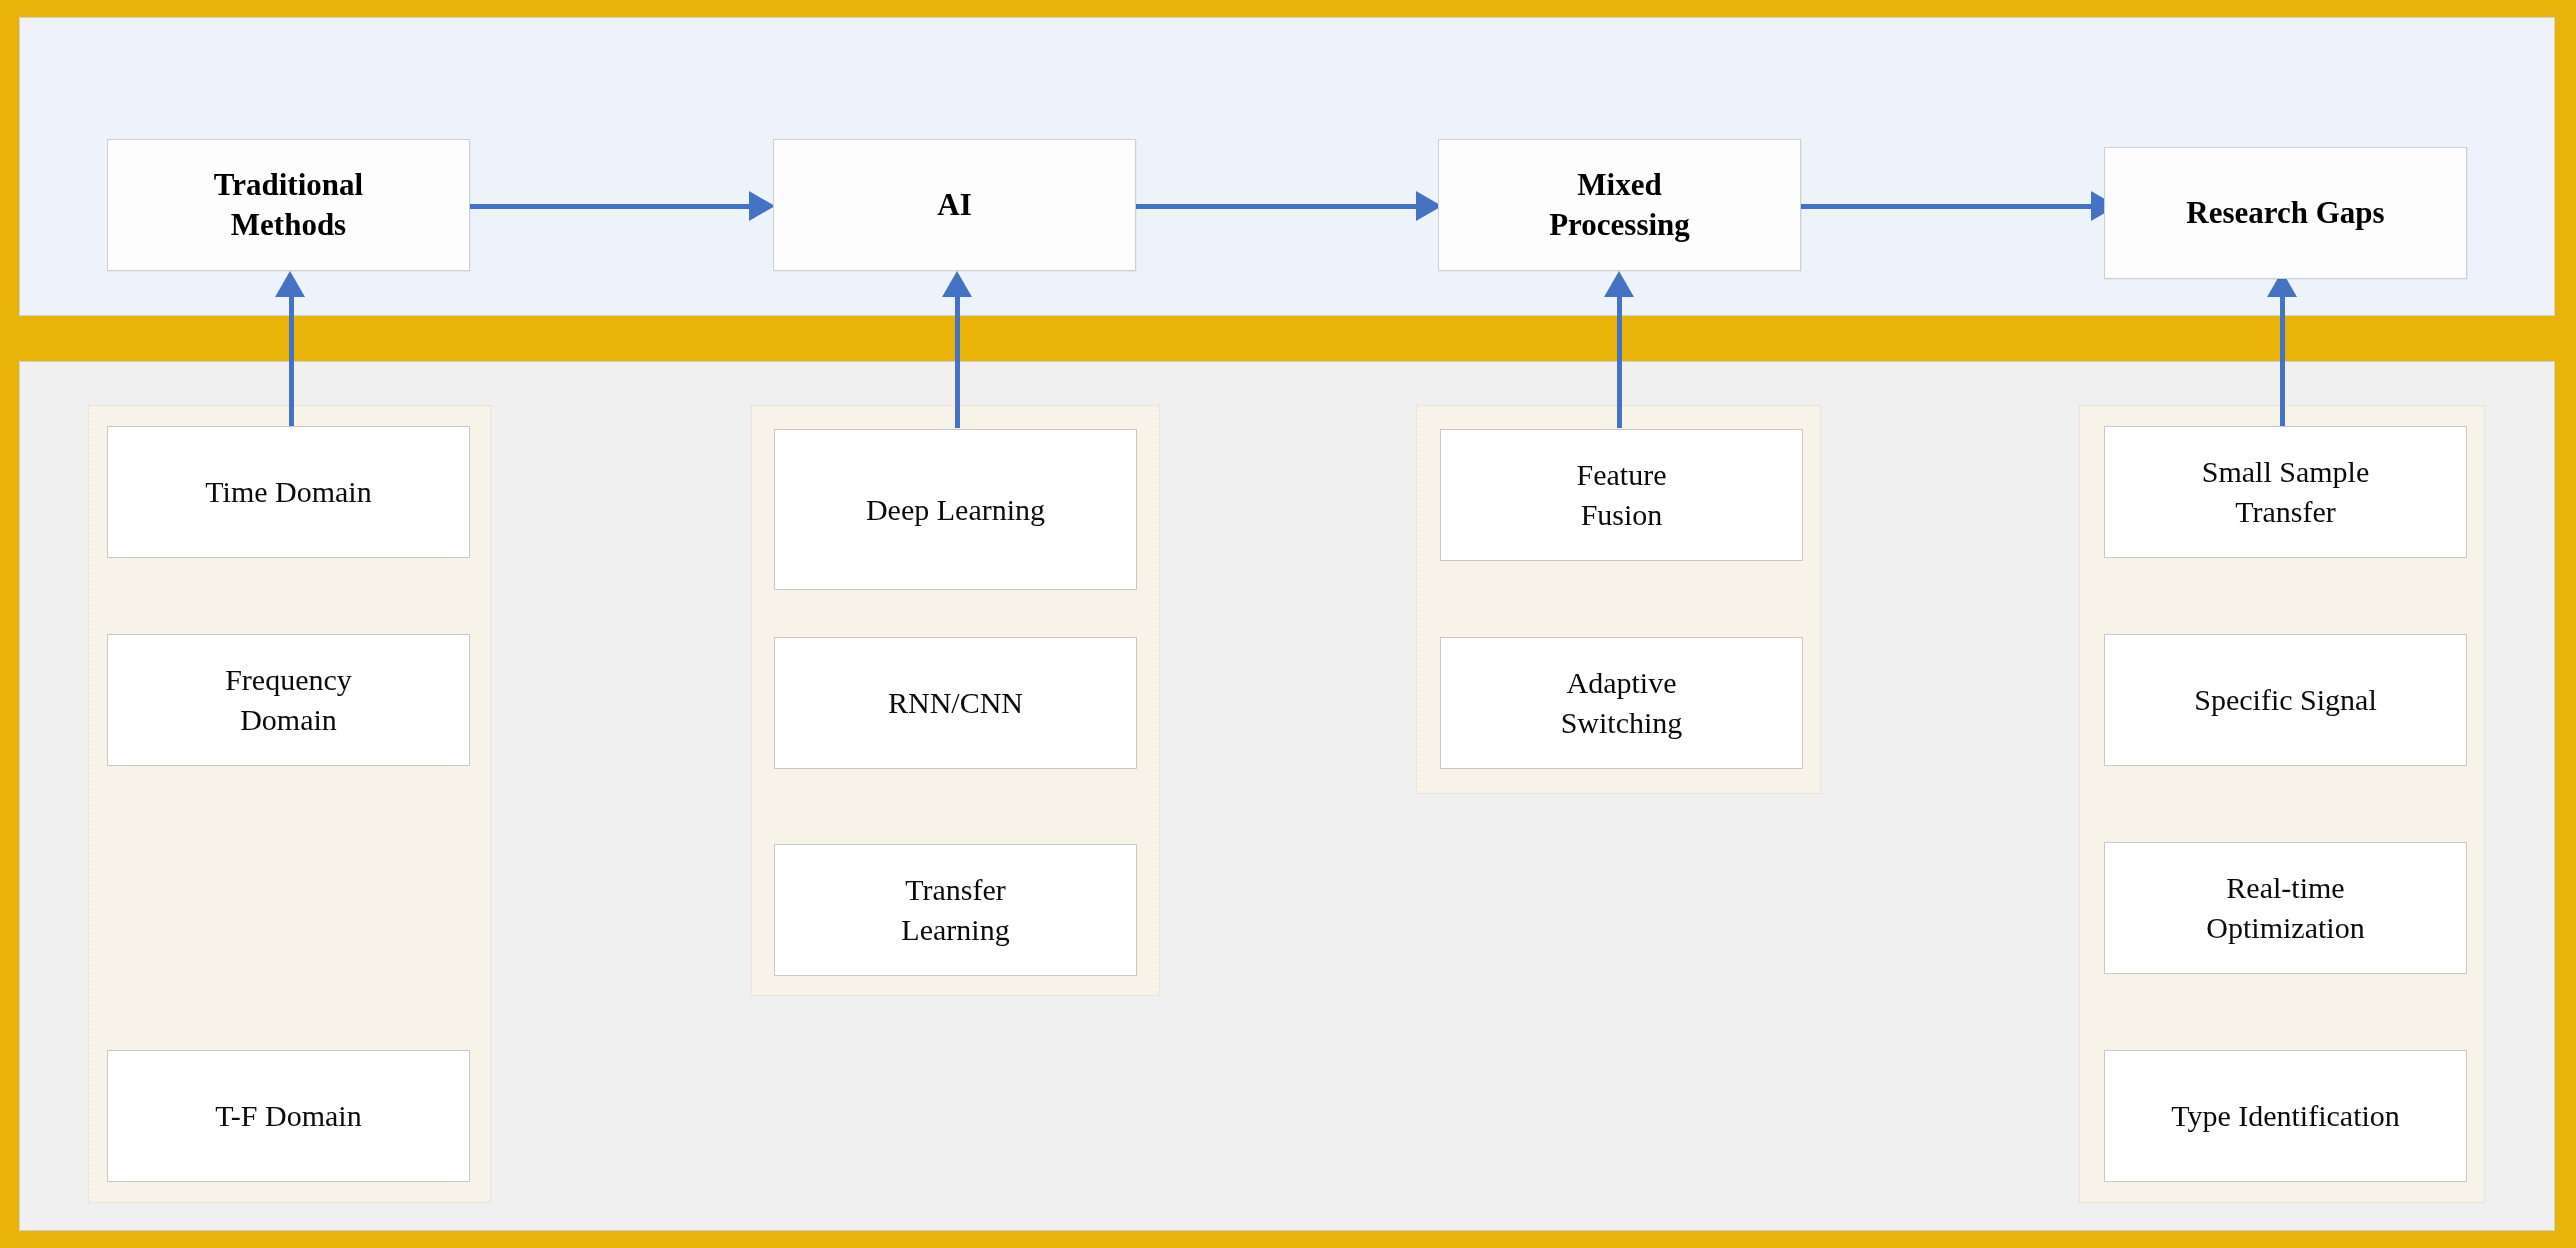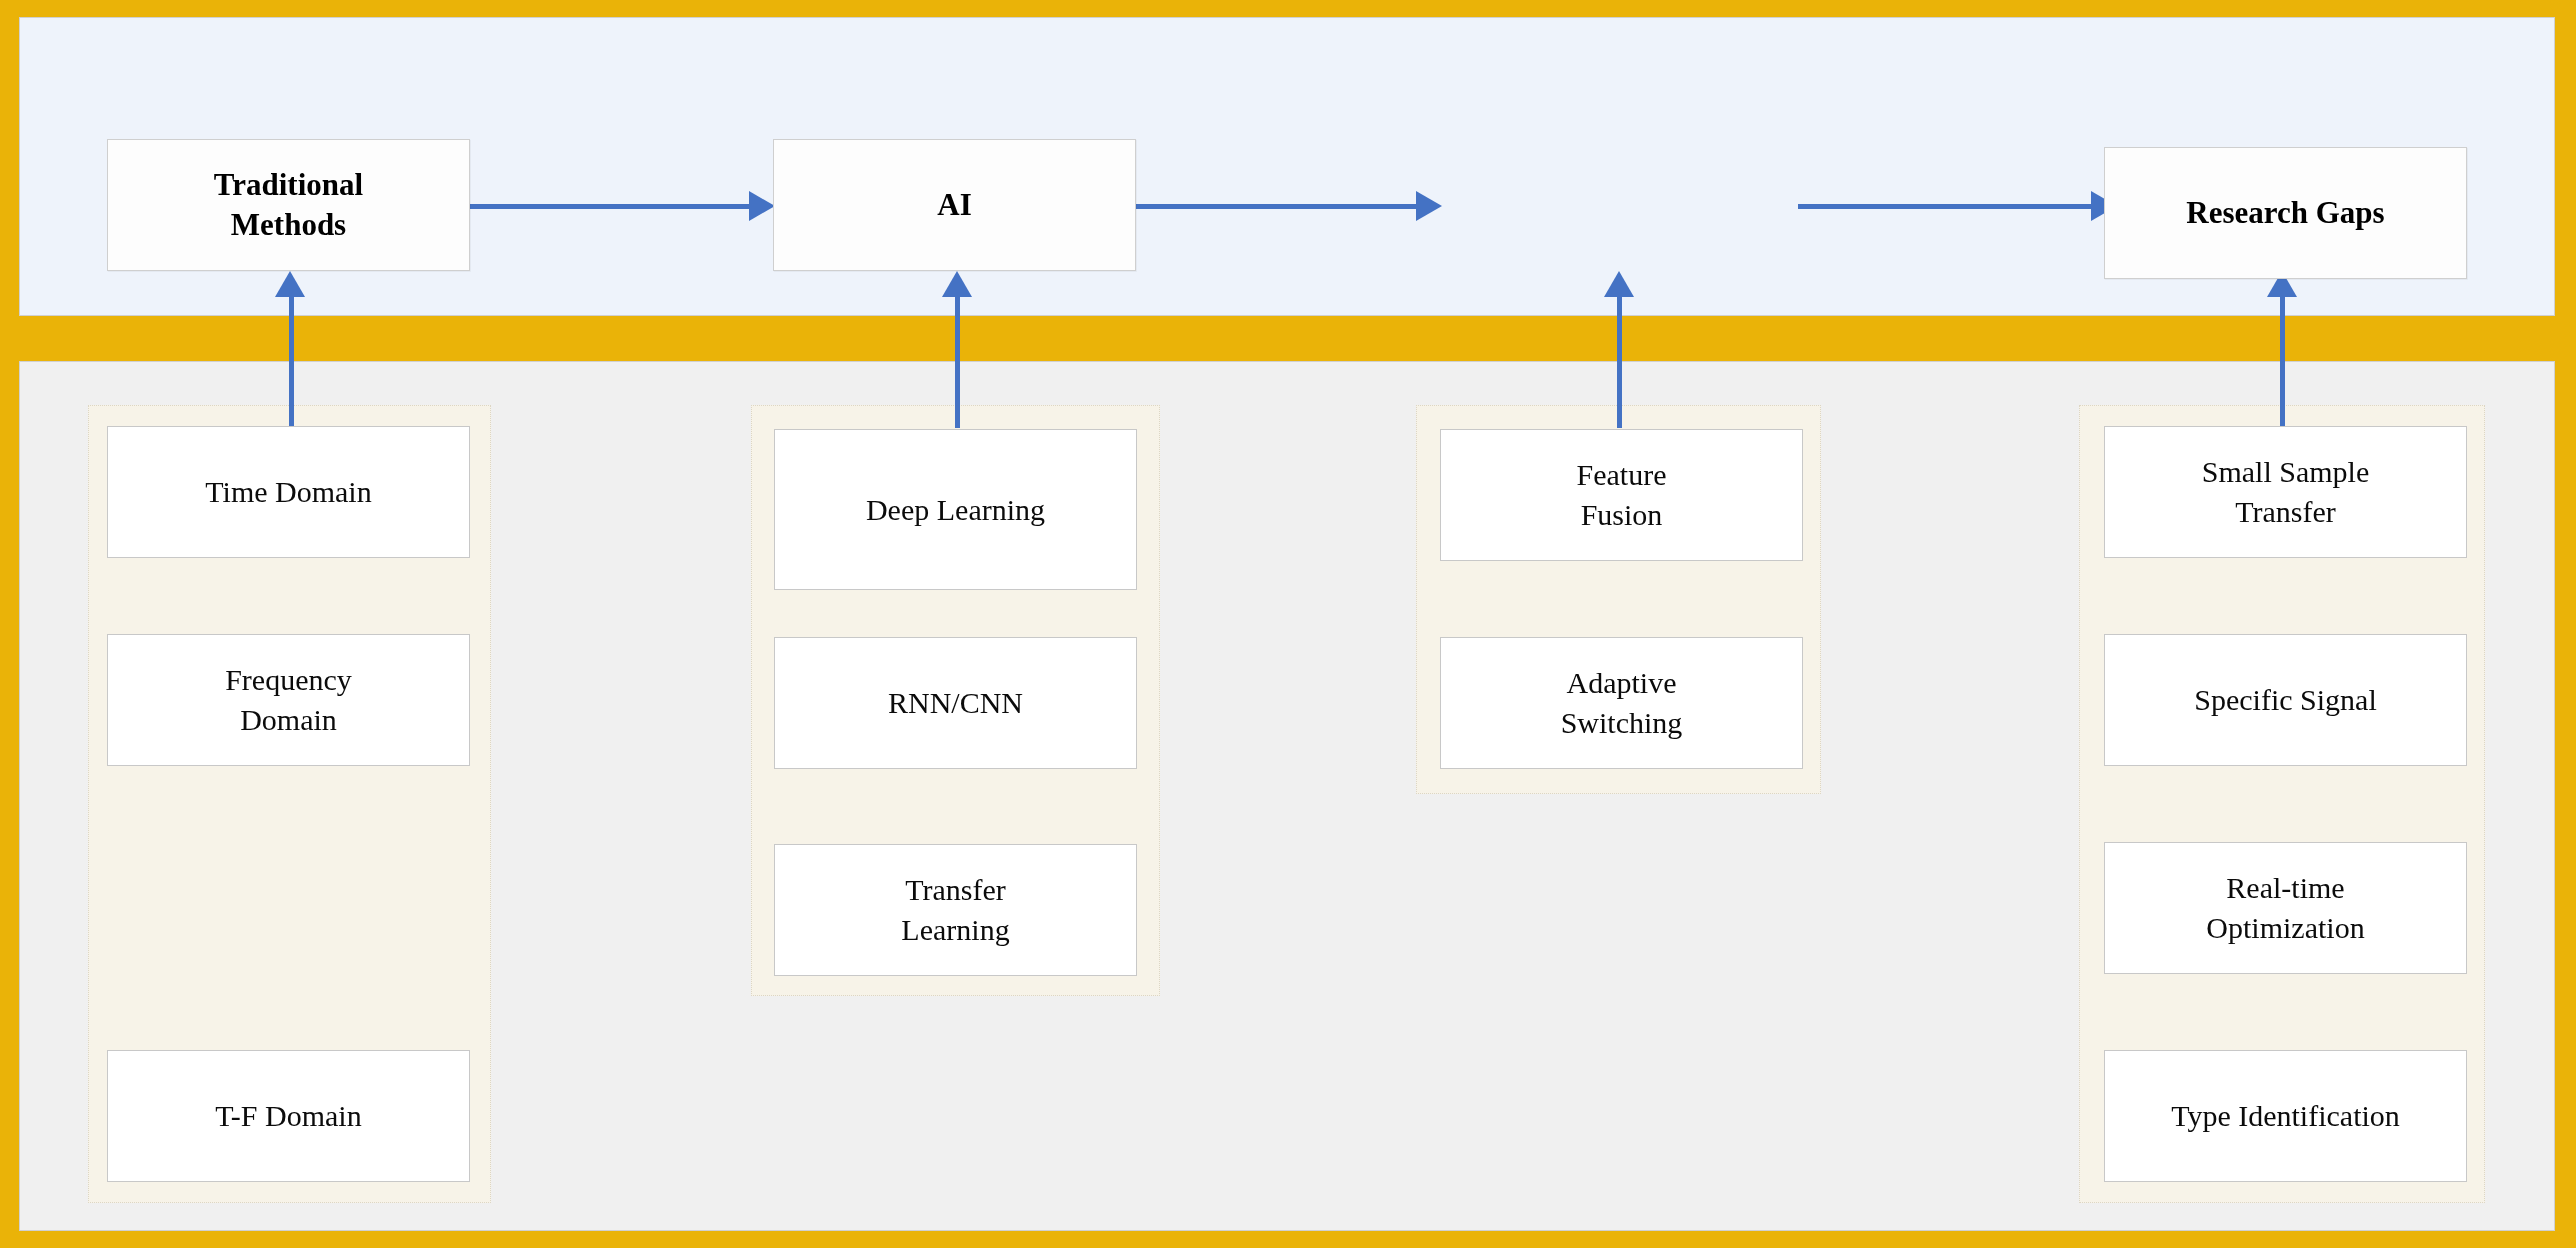--- a/index.html
+++ b/index.html
@@ -142,20 +142,24 @@
 
   <div class="top-box" style="left:107px; top:139px; width:363px; height:132px;">
     <span style="white-space:pre-line;">Traditional
 Methods</span>
   </div>
 
   <div class="top-box" style="left:773px; top:139px; width:363px; height:132px;">
     <span style="white-space:pre-line;">AI</span>
   </div>
 
+  <div class="top-box" style="left:1438px; top:139px; width:363px; height:132px;">
+    <span style="white-space:pre-line;">Mixed
+Processing</span>
+  </div>
 
   <div class="top-box" style="left:2104px; top:147px; width:363px; height:132px;">
     <span style="white-space:pre-line;">Research Gaps</span>
   </div>
 
   <div class="leaf" style="left:107px; top:426px; width:363px; height:132px;">
     <span style="white-space:pre-line;">Time Domain</span>
   </div>
   <div class="leaf" style="left:107px; top:634px; width:363px; height:132px;">
     <span style="white-space:pre-line;">Frequency

